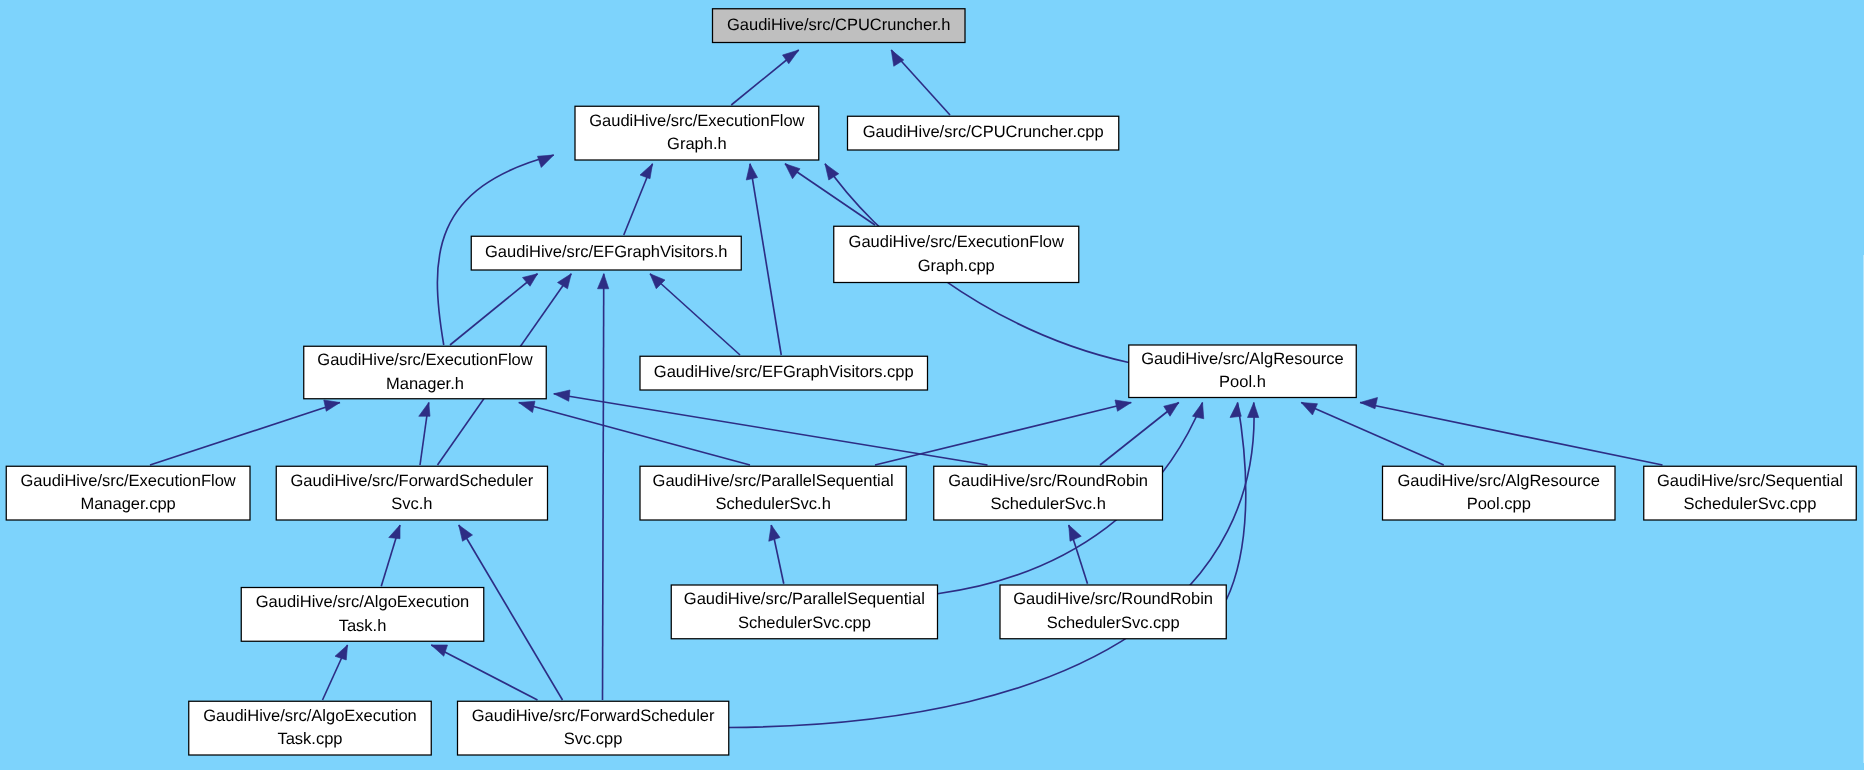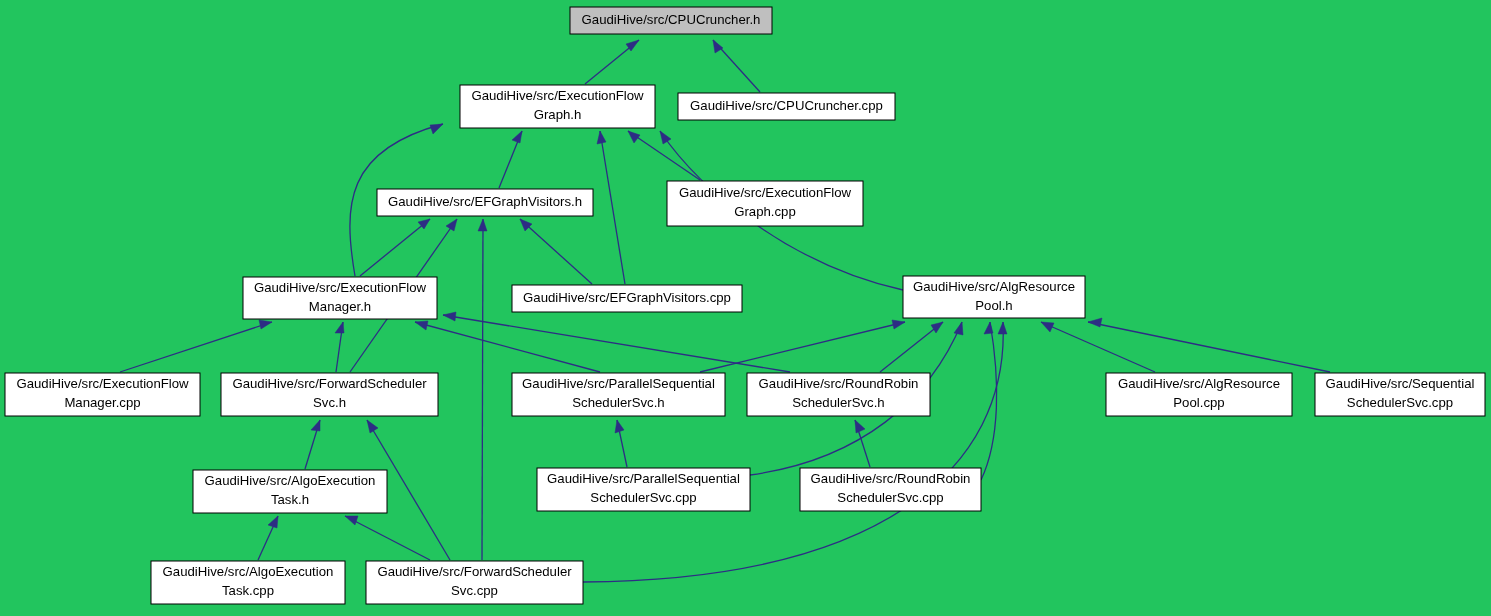--- a/index.html
+++ b/index.html
@@ -4,21 +4,21 @@
 <style>
   html, body {
     margin: 0;
     padding: 0;
     background: #ffffff;
   }
   #graph-root {
     position: relative;
     width: 1491px;
     height: 616px;
-    background: #22c55e;
+    background: #7dd3fc;
     font-family: "Liberation Sans", sans-serif;
     overflow: hidden;
   }
   svg.graph-canvas {
     position: absolute;
     left: 0;
     top: 0;
     width: 1491px;
     height: 616px;
   }

